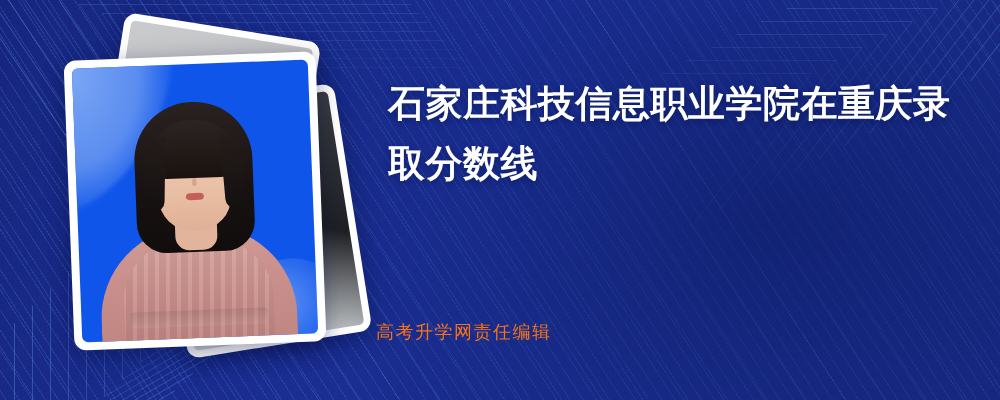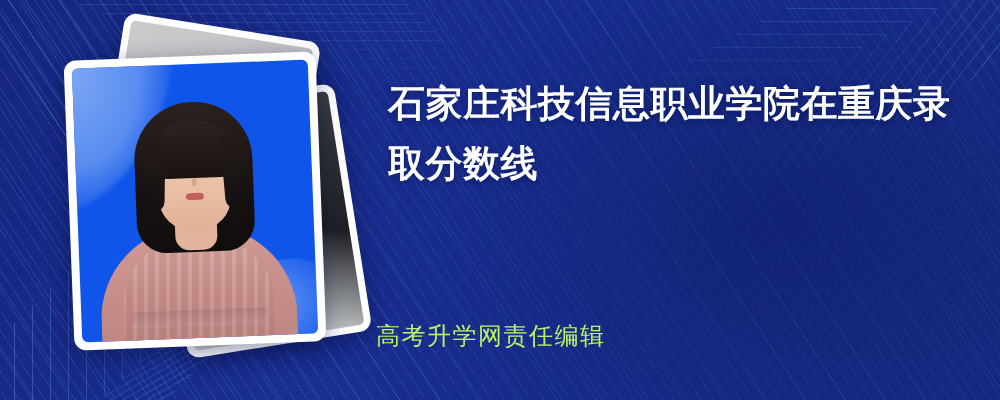--- a/index.html
+++ b/index.html
@@ -259,22 +259,22 @@
     color: #ffffff;
     font-size: 30px;
     font-weight: bold;
     letter-spacing: 3px;
     text-shadow: 0 2px 6px rgba(4,14,60,.45);
   }
   .author-role {
     position: absolute;
     top: 320px;
     left: -12px;
-    color: #bef264;
-    font-size: 24px;
+    color: #f97316;
+    font-size: 18px;
     font-weight: normal;
     letter-spacing: 1.5px;
   }
 </style>
 </head>
 <body>
 
 <div id="stage">
 
   <div class="bg-base"></div>

